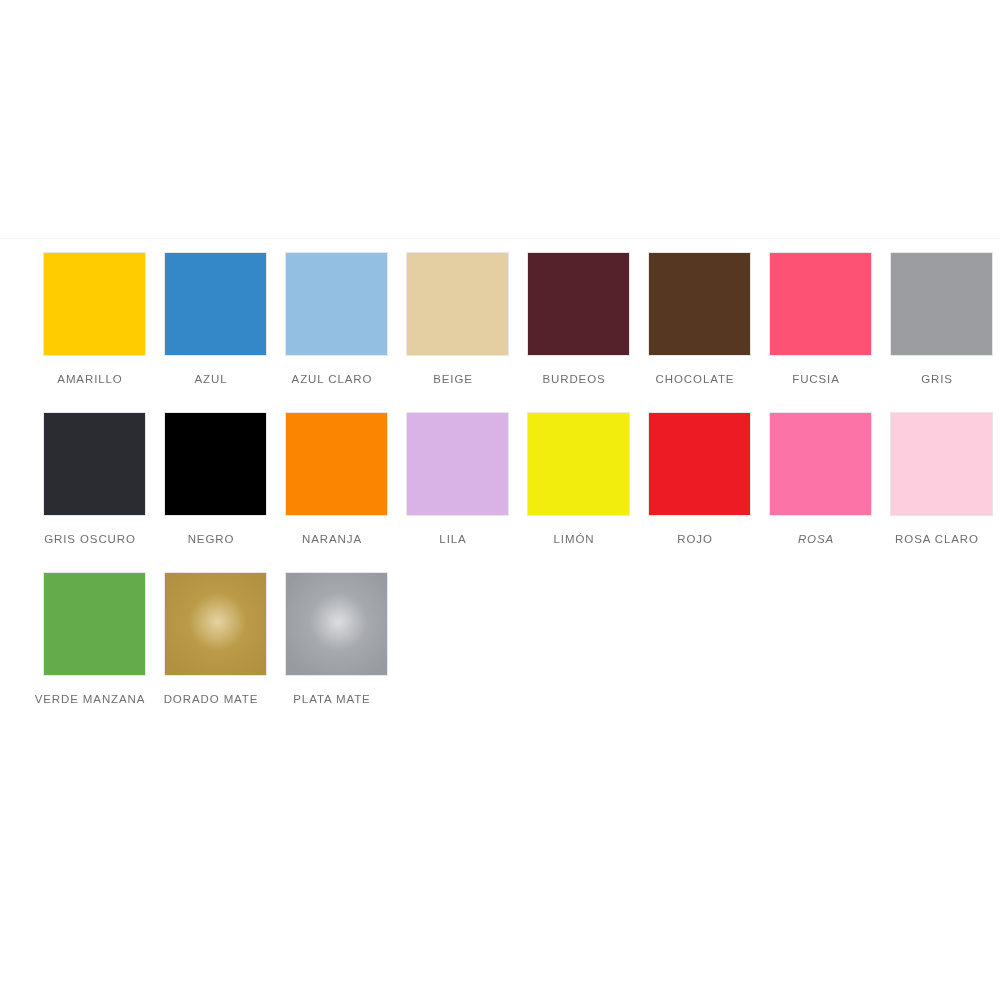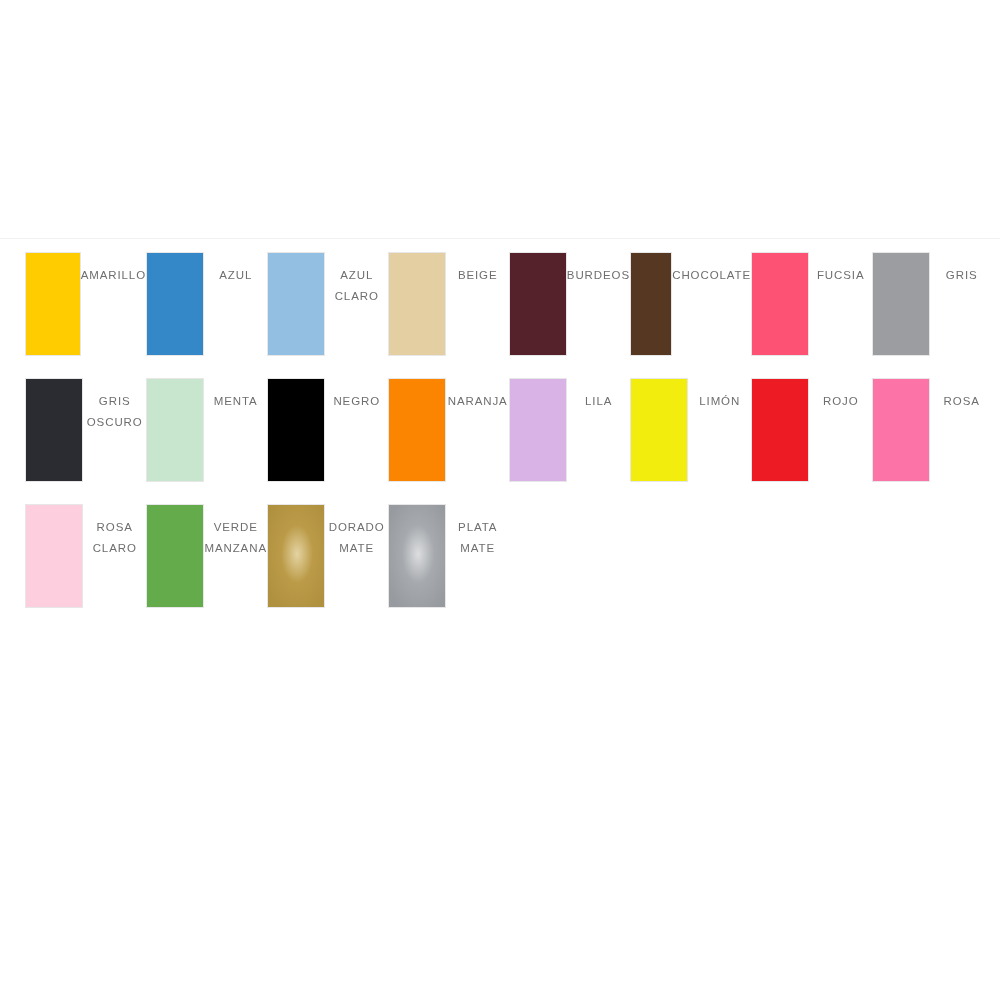--- a/index.html
+++ b/index.html
@@ -40,22 +40,22 @@
     display: flex;
     flex-wrap: wrap;
   }
 
   .swatch-cell {
     width: 121px;
     box-sizing: border-box;
     padding: 0;
     margin: 0 0 22px 0;
     display: flex;
-    flex-direction: row;
-    align-items: flex-start;
+    flex-direction: column;
+    align-items: flex-end;
   }
   
   .swatch-cell:nth-child(8n+1) {
     margin-left: 25px;
   }
 
   .swatch-chip {
     width: 103px;
     height: 104px;
     border: 1px solid #e7e7e7;
@@ -114,24 +114,20 @@
       </div>
       <div class="swatch-cell">
         <div class="swatch-chip" style="background: rgb(156, 157, 161); border-color: rgb(231, 231, 231);"></div>
         <div class="swatch-label" style="color: rgb(110, 110, 110); margin-top: 13px;">GRIS</div>
       </div>
       <div class="swatch-cell">
         <div class="swatch-chip" style="background: rgb(43, 43, 50); border-color: rgb(231, 231, 231);"></div>
         <div class="swatch-label" style="color: rgb(110, 110, 110);">GRIS OSCURO</div>
       </div>
       <div class="swatch-cell">
-        <div class="swatch-chip" style="background: rgb(199, 230, 205); border-color: rgb(231, 231, 231);"></div>
-        <div class="swatch-label" style="color: rgb(110, 110, 110);">MENTA</div>
-      </div>
-      <div class="swatch-cell">
         <div class="swatch-chip" style="background: rgb(0, 0, 0); border-color: rgb(231, 231, 231);"></div>
         <div class="swatch-label" style="color: rgb(110, 110, 110);">NEGRO</div>
       </div>
       <div class="swatch-cell">
         <div class="swatch-chip" style="background: rgb(251, 132, 0); border-color: rgb(231, 231, 231);"></div>
         <div class="swatch-label" style="color: rgb(110, 110, 110);">NARANJA</div>
       </div>
       <div class="swatch-cell">
         <div class="swatch-chip" style="background: rgb(217, 179, 229); border-color: rgb(231, 231, 231);"></div>
         <div class="swatch-label" style="color: rgb(110, 110, 110);">LILA</div>
@@ -139,21 +135,21 @@
       <div class="swatch-cell">
         <div class="swatch-chip" style="background: rgb(243, 237, 14); border-color: rgb(231, 231, 231);"></div>
         <div class="swatch-label" style="color: rgb(110, 110, 110);">LIMÓN</div>
       </div>
       <div class="swatch-cell">
         <div class="swatch-chip" style="background: rgb(237, 28, 36); border-color: rgb(231, 231, 231);"></div>
         <div class="swatch-label" style="color: rgb(110, 110, 110);">ROJO</div>
       </div>
       <div class="swatch-cell">
         <div class="swatch-chip" style="background: rgb(252, 115, 168); border-color: rgb(231, 231, 231);"></div>
-        <div class="swatch-label" style="color: rgb(110, 110, 110);">ROSA</div>
+        <div class="swatch-label" style="color: rgb(110, 110, 110); font-style: italic;">ROSA</div>
       </div>
       <div class="swatch-cell">
         <div class="swatch-chip" style="background: rgb(253, 206, 221); border-color: rgb(231, 231, 231);"></div>
         <div class="swatch-label" style="color: rgb(110, 110, 110);">ROSA CLARO</div>
       </div>
       <div class="swatch-cell">
         <div class="swatch-chip" style="background: rgb(99, 171, 75); border-color: rgb(231, 231, 231);"></div>
         <div class="swatch-label" style="color: rgb(110, 110, 110);">VERDE MANZANA</div>
       </div>
       <div class="swatch-cell">

